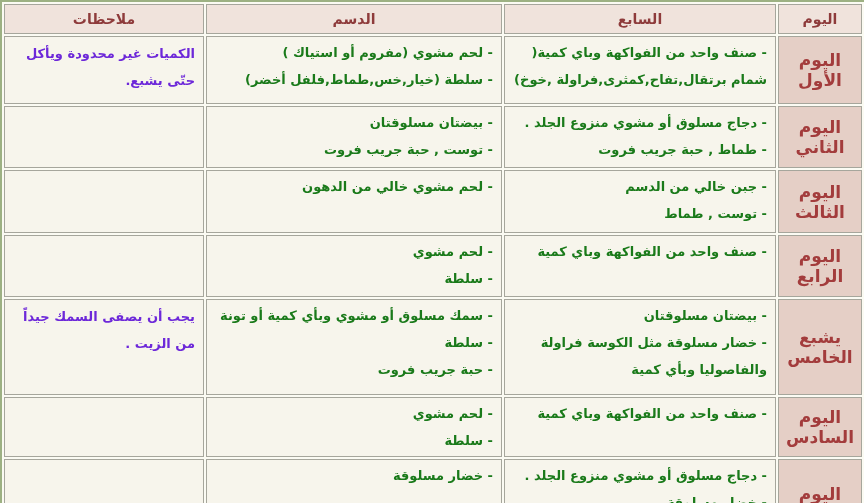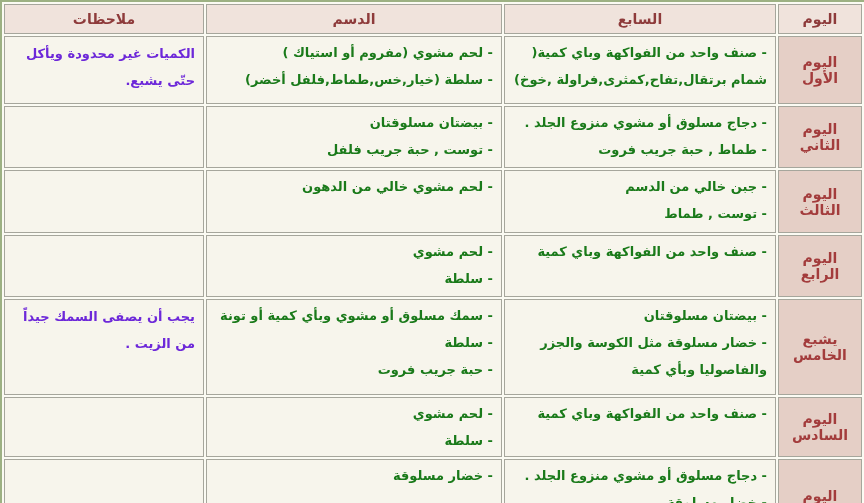--- a/index.html
+++ b/index.html
@@ -36,21 +36,21 @@
     font-size: 14px;
     font-weight: bold;
     text-align: center;
     vertical-align: middle;
     height: 26px;
     padding: 1px 21px;
   }
   td.day-cell {
     background: #e5cfc6;
     color: #a33c3c;
-    font-size: 14px;
+    font-size: 17px;
     font-weight: bold;
     text-align: center;
     vertical-align: middle;
     padding: 2px 4px;
   }
   td.meal-cell {
     background: #f7f5ec;
     color: #1a7a1a;
     font-size: 13px;
     font-weight: bold;
@@ -111,21 +111,21 @@
           <td class="notes-cell">الكميات غير محدودة ويأكل حتّى يشبع.</td>
         </tr>
         <tr>
           <td class="day-cell">اليوم الثاني</td>
           <td class="meal-cell">
             <div class="meal-item">- دجاج مسلوق أو مشوي منزوع الجلد .</div>
             <div class="meal-item">- طماط , حبة جريب فروت</div>
           </td>
           <td class="meal-cell">
             <div class="meal-item">- بيضتان مسلوقتان</div>
-            <div class="meal-item">- توست , حبة جريب فلفل</div>
+            <div class="meal-item">- توست , حبة جريب فروت</div>
           </td>
           <td class="notes-cell"></td>
         </tr>
         <tr>
           <td class="day-cell">اليوم الثالث</td>
           <td class="meal-cell">
             <div class="meal-item">- جبن خالي من الدسم</div>
             <div class="meal-item">- توست , طماط</div>
           </td>
           <td class="meal-cell">
@@ -141,21 +141,21 @@
           <td class="meal-cell">
             <div class="meal-item">- لحم مشوي</div>
             <div class="meal-item">- سلطة</div>
           </td>
           <td class="notes-cell"></td>
         </tr>
         <tr>
           <td class="day-cell">يشبع الخامس</td>
           <td class="meal-cell">
             <div class="meal-item">- بيضتان مسلوقتان</div>
-            <div class="meal-item">- خضار مسلوقة مثل الكوسة والجزر والفاصوليا وبأي كمية</div>
+            <div class="meal-item">- خضار مسلوقة مثل الكوسة فراولة والفاصوليا وبأي كمية</div>
           </td>
           <td class="meal-cell">
             <div class="meal-item">- سمك مسلوق أو مشوي وبأي كمية أو تونة</div>
             <div class="meal-item">- سلطة</div>
             <div class="meal-item">- حبة جريب فروت</div>
           </td>
           <td class="notes-cell">يجب أن يصفى السمك جيداً من الزيت .</td>
         </tr>
         <tr>
           <td class="day-cell">اليوم السادس</td>

